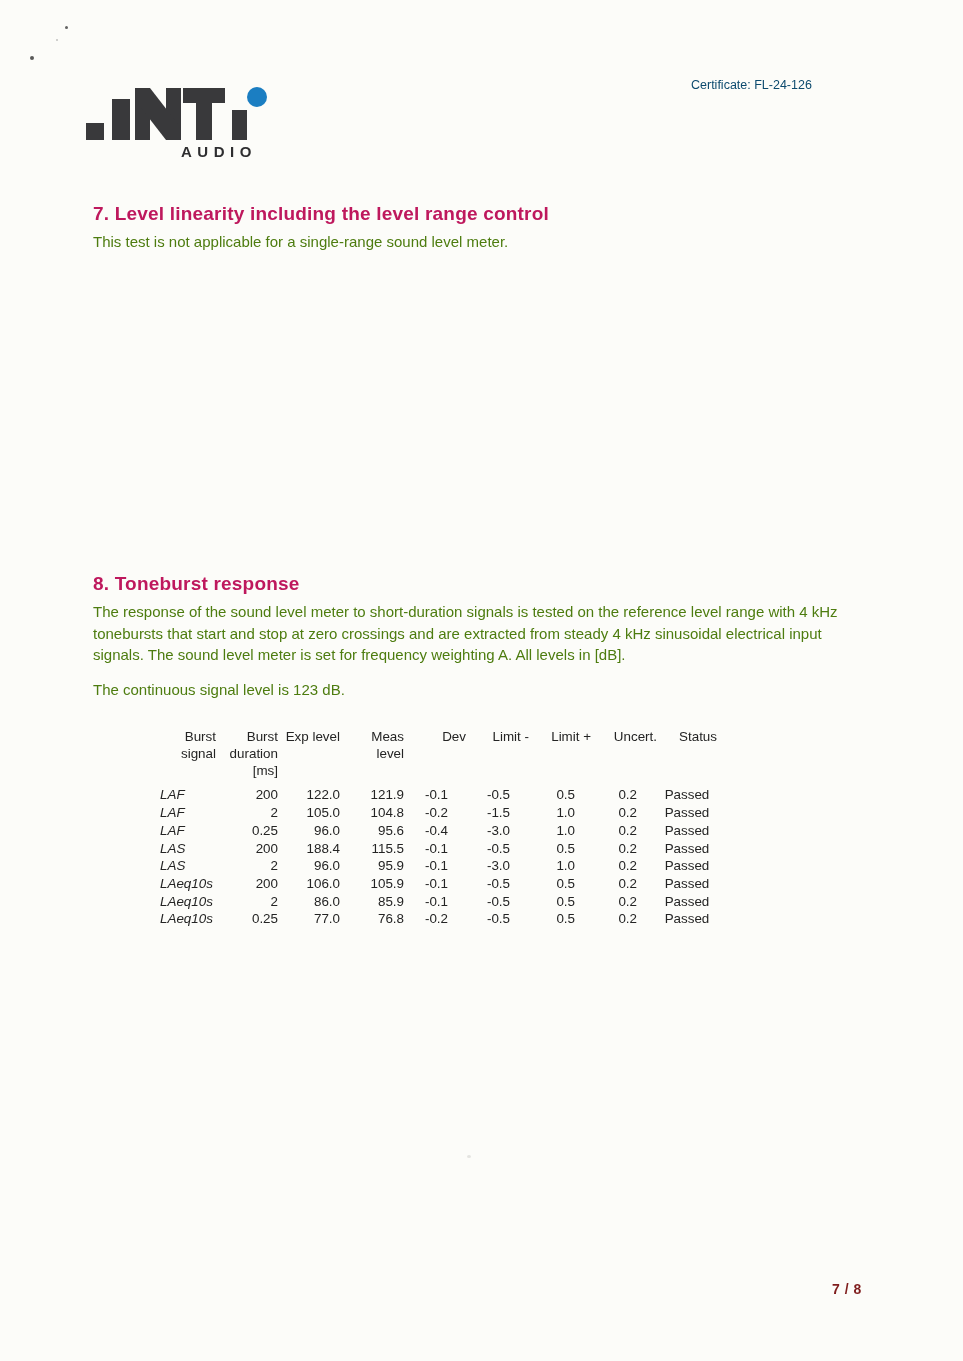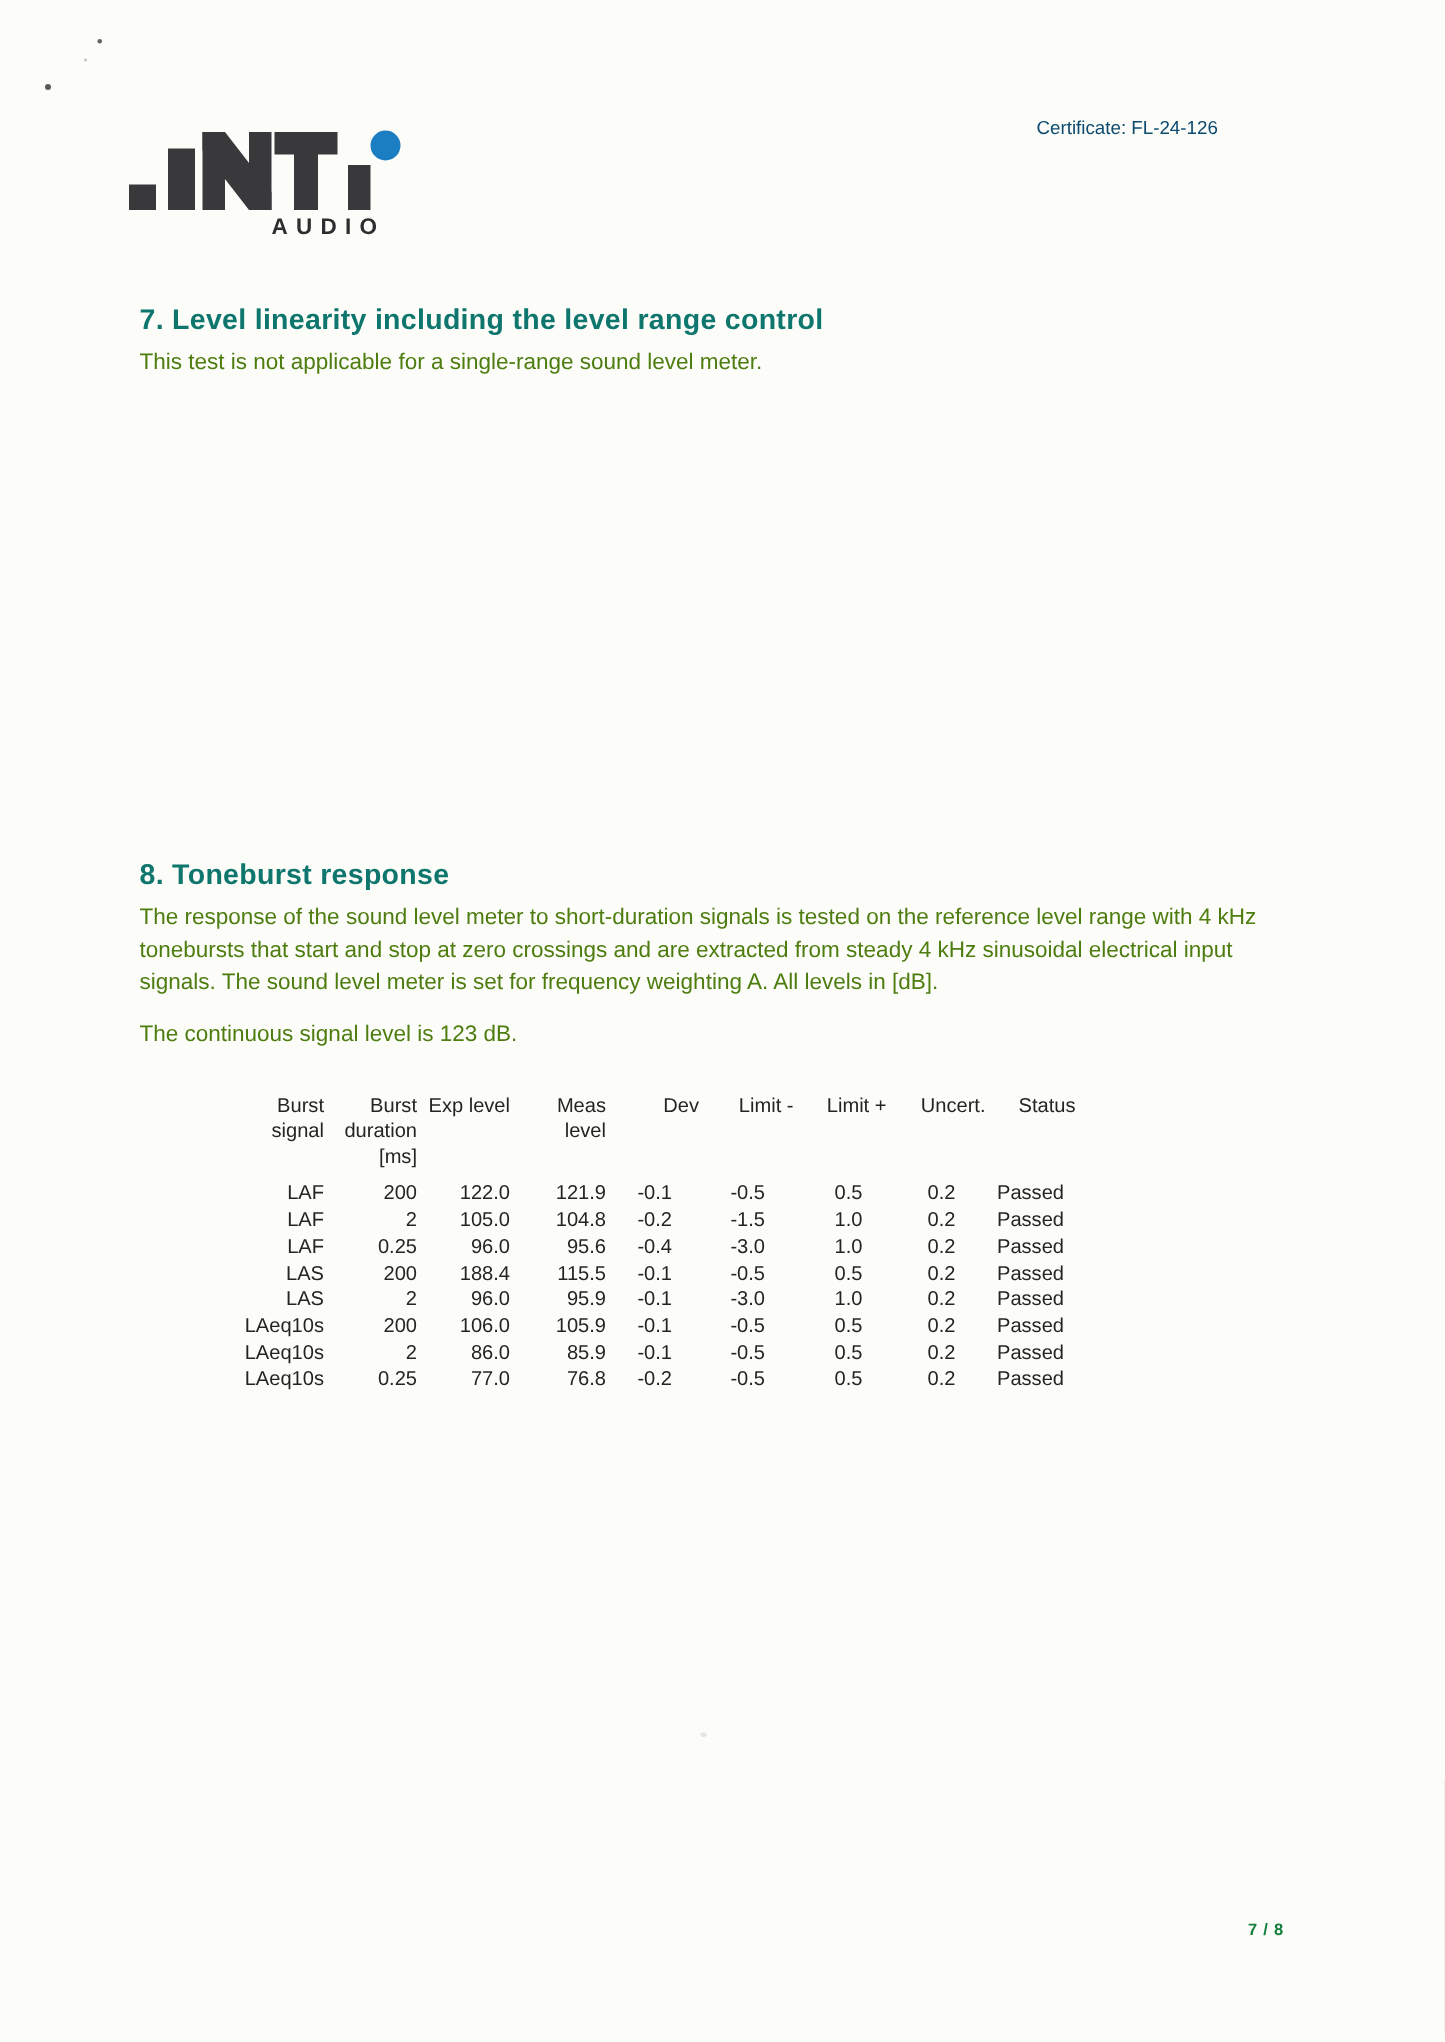--- a/index.html
+++ b/index.html
@@ -42,21 +42,21 @@
   }
 
   
   .sec { position:absolute; left:93px; }
   .sec7 { top:202px; width:780px; }
   .sec8 { top:572px; width:752px; }
   .sec h2 {
     margin:0;
     font-size:19px;
     line-height:24px;
-    color:#0f766e;
+    color:#be185d;
     letter-spacing:.2px;
   }
   .sec p { margin:5px 0 0; font-size:15px; line-height:21.5px; color:#4d7c0f; }
   .sec8 p.note { margin-top:13px; }
 
   
   table.results {
     position:absolute;
     left:160px; top:729px;
     border-collapse:collapse;
@@ -74,35 +74,35 @@
     white-space:pre-line;
     line-height:16.8px;
     padding:0 0 7px 0;
   }
   .results td {
     line-height:17.7px;
     padding:0;
     text-align:right;
     white-space:nowrap;
   }
-  .results td:first-child { text-align:right; }
+  .results td:first-child { text-align:left;font-style:italic; }
   .results td:last-child  { text-align:center; }
   .results tbody td:nth-child(5){ padding-right:18px; }
   .results tbody td:nth-child(6){ padding-right:19px; }
   .results tbody td:nth-child(7){ padding-right:16px; }
   .results tbody td:nth-child(8){ padding-right:20px; }
 
   
   .page-num {
     position:absolute;
     left:832px; top:1281px;
-    font-size:11px;
+    font-size:14px;
     font-weight:bold;
     letter-spacing:.5px;
-    color:#15803d;
+    color:#7f1d1d;
   }
 </style>
 </head>
 <body>
 
 <div class="page">
 
   <div class="speck s1"></div>
   <div class="speck s2"></div>
   <div class="speck s3"></div>

